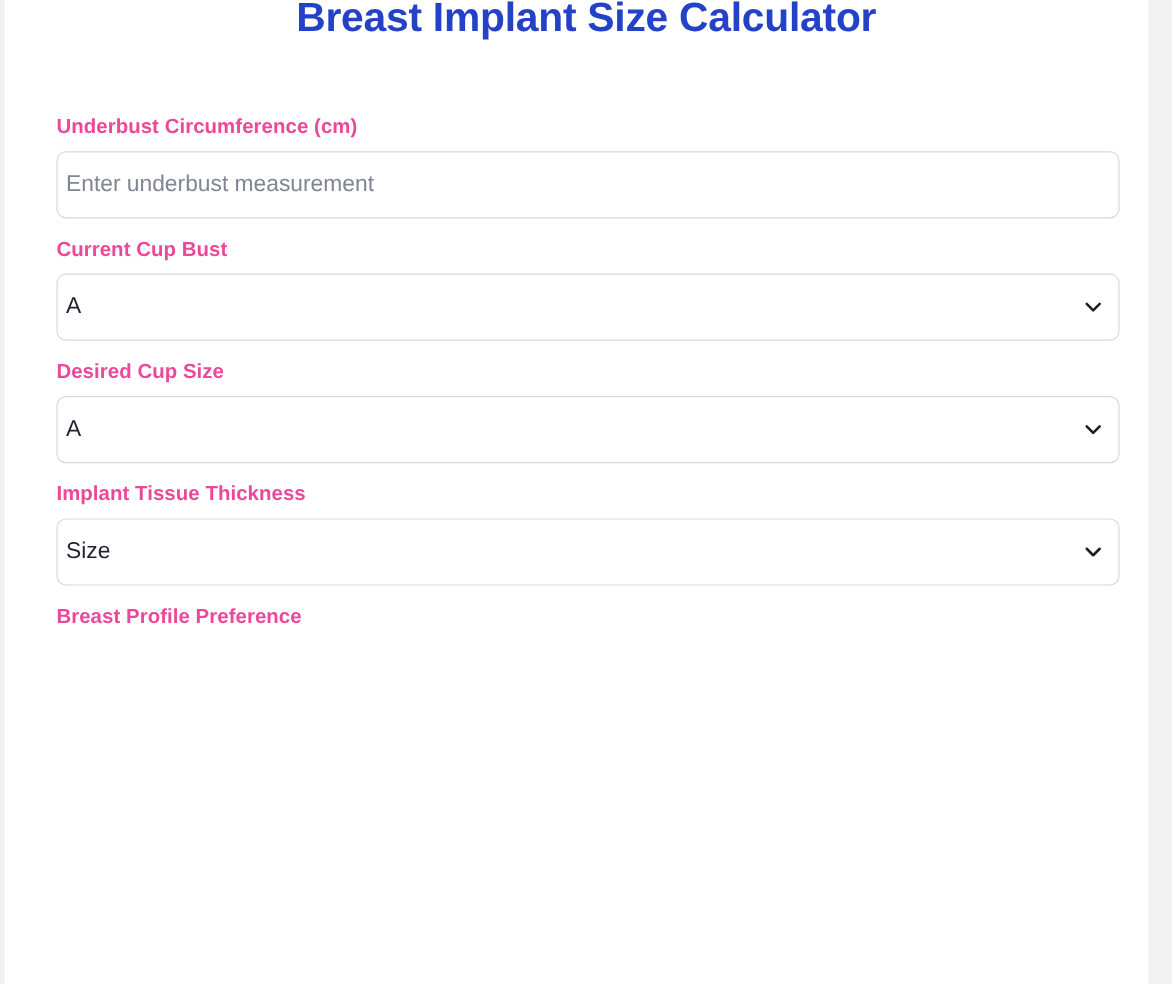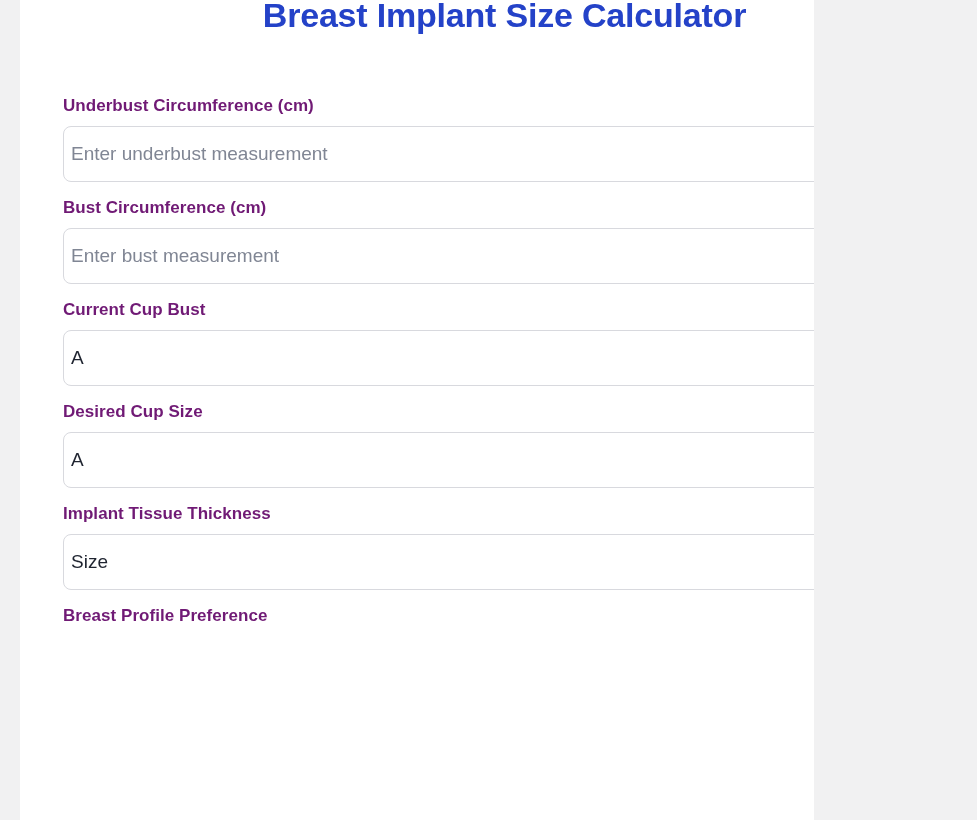--- a/index.html
+++ b/index.html
@@ -19,23 +19,23 @@
   #app {
     position: relative;
     width: 977px;
     height: 820px;
     background: #f1f1f2;
     overflow: hidden;
   }
 
   .card {
     position: absolute;
-    left: 20px;
+    left: 4px;
     top: 0;
-    width: 794px;
+    width: 953px;
     height: 820px;
     background: #ffffff;
     overflow: hidden;
   }
 
   .page-title {
     position: absolute;
     left: 0;
     top: -5px;
     width: 969px;
@@ -56,21 +56,21 @@
   }
 
   .field {
     margin-bottom: 16px;
   }
 
   .field-label {
     display: block;
     font-size: 17px;
     font-weight: 700;
-    color: #701a75;
+    color: #ec4899;
     line-height: 20px;
     margin-bottom: 10px;
     letter-spacing: 0.05px;
   }
 
   .control {
     position: relative;
     width: 886px;
     height: 56px;
   }
@@ -129,26 +129,20 @@
 
     <div class="form">
 
       <div class="field">
         <label class="field-label">Underbust Circumference (cm)</label>
         <div class="control">
           <input type="text" placeholder="Enter underbust measurement" style="">
         </div>
       </div>
 
-      <div class="field">
-        <label class="field-label">Bust Circumference (cm)</label>
-        <div class="control">
-          <input type="text" placeholder="Enter bust measurement" style="">
-        </div>
-      </div>
 
       <div class="field">
         <label class="field-label">Current Cup Bust</label>
         <div class="control">
           <div class="select-box">
             <span class="select-value">A</span>
           </div>
           <span class="chevron">
             <svg width="18" height="18" viewBox="0 0 18 18">
               <path d="M3.6 6.3 L9 11.7 L14.4 6.3" fill="none" stroke="#1b1d23" stroke-width="2.1" stroke-linecap="round" stroke-linejoin="round"></path>

